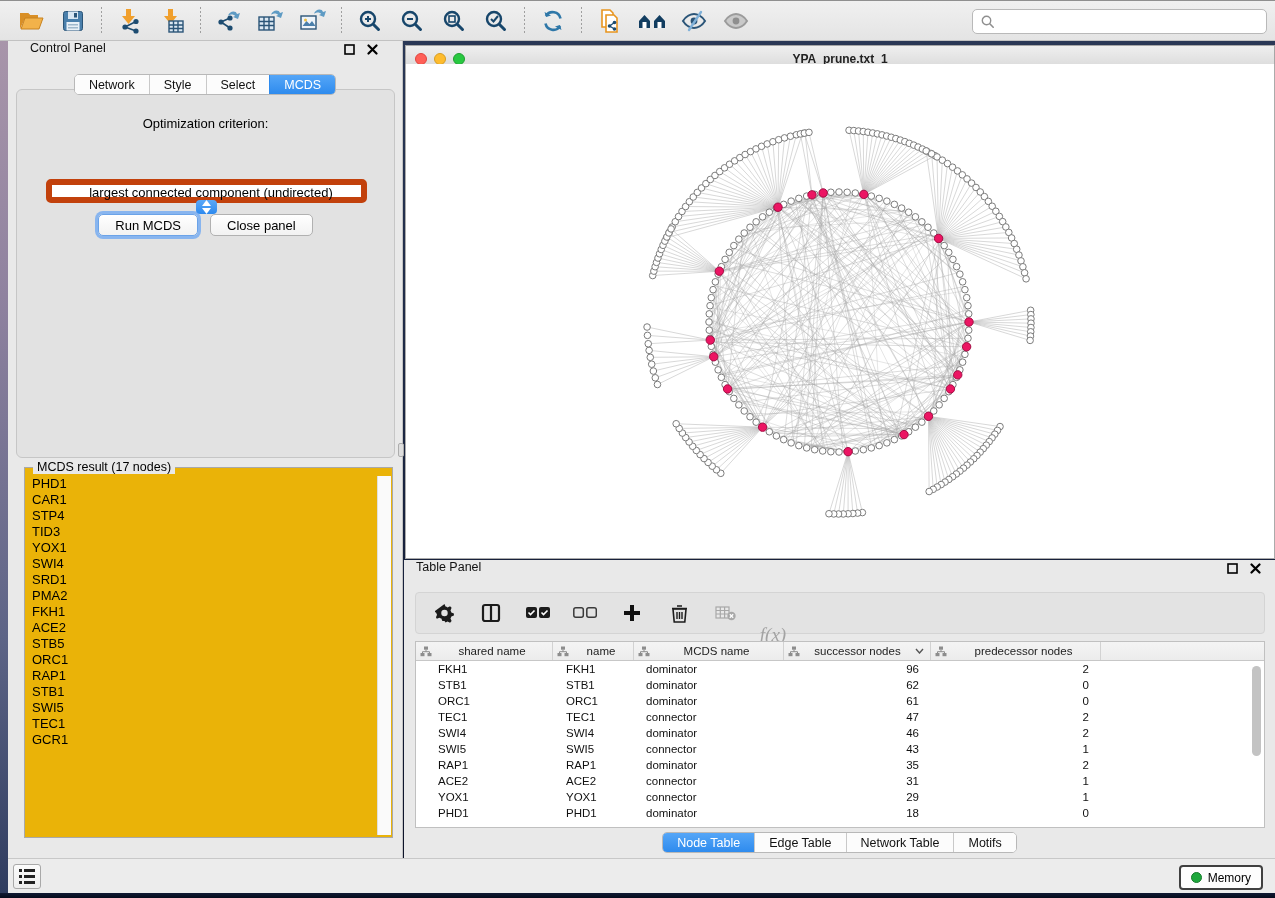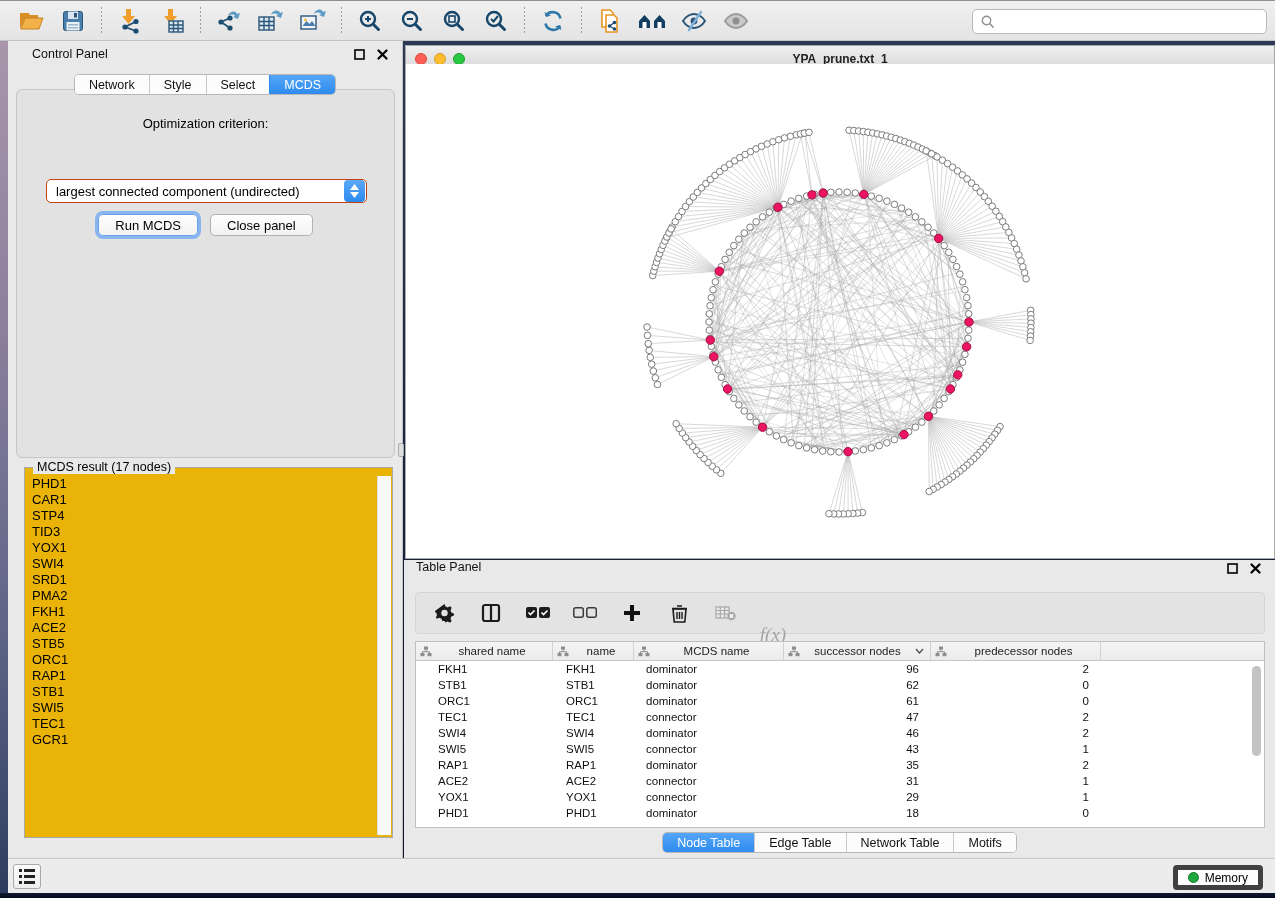--- a/index.html
+++ b/index.html
@@ -24,38 +24,38 @@
     background-image:linear-gradient(#9f9f9f 40%, rgba(0,0,0,0) 0%);
     background-size:1px 4px; background-repeat:repeat-y; }
   .search-wrap { position:absolute; right:8px; top:8px; width:295px; height:25px;
     background:#fff; border:1px solid #b9b9b9; border-radius:5px;
     display:flex; align-items:center; padding-left:7px; }
   .search-wrap input { border:none; outline:none; flex:1; height:20px; font-size:12px; background:transparent; }
 
   
   .control-panel { position:absolute; left:8px; top:41px; width:395px; height:817px;
     background:#e9e9e9; border-right:1px solid #c4c4c4; }
-  .panel-head { height:26px; display:flex; align-items:center; padding:0 12px;margin-left:12px; }
+  .panel-head { height:26px; display:flex; padding:0 22px; }
   .panel-title { font-size:12.5px; color:#111; }
   .panel-head .spacer { flex:1; }
   .winbtn { width:16px; height:16px; margin-left:7px; display:flex; align-items:center; justify-content:center; cursor:pointer; }
 
   .seg-tabs { position:absolute; left:0; top:33px; width:100%; display:flex; justify-content:center; z-index:3;align-items:center; }
   .seg-wrap { display:flex; border:1px solid #b8b8b8; border-radius:5px; overflow:hidden; background:#fcfcfc; height:21px; }
   .seg { padding:0 14px; display:flex; align-items:center; font-size:12.5px; color:#111;
     border-left:1px solid #c9c9c9; cursor:pointer; background:#fcfcfc; }
   .seg:first-child { border-left:none; }
   .seg.active { background:linear-gradient(180deg,#55a6f7,#2e8bee); color:#fff; border-left-color:#2e8bee; }
 
   .opt-box { position:absolute; left:8px; top:48px; width:379px; height:369px;
     background:#e2e2e2; border:1px solid #c6c6c6; border-radius:6px; }
   .opt-label { text-align:center; margin-top:26px; font-size:13px; color:#000; }
   .dropdown { position:absolute; left:29px; top:89px; width:321px; height:24px;
-    background:#fff; border:1px solid #c2410c; border-radius:5px;
-    display:flex; align-items:center; cursor:pointer; }
+    background:#fff; border:6px solid #c2410c; border-radius:5px;
+    display:flex; align-items:center; cursor:pointer;flex-direction:column; }
   .dropdown .dd-text { flex:1; padding-left:9px; font-size:13px; color:#000; white-space:nowrap; }
   .dd-step { width:21px; height:22px; border-radius:4px; margin-right:1px;
     background:linear-gradient(180deg,#5ba9f8,#2d89ee);
     display:flex; flex-direction:column; align-items:center; justify-content:center; gap:2px; }
   .dd-step svg { display:block; }
   .btn-row { position:absolute; left:0; top:124px; width:100%; display:flex; justify-content:center; gap:12px; }
   .pushbtn { height:22px; padding:0 16px; background:linear-gradient(180deg,#ffffff,#f2f2f2);
     border:1px solid #b1b1b1; border-radius:5px; font-size:13px; color:#000;
     display:flex; align-items:center; cursor:pointer; }
   .pushbtn.focused { box-shadow:0 0 0 3px rgba(88,157,246,.65); border-color:#6ba3e8; }
@@ -119,21 +119,21 @@
   
   .statusbar { position:absolute; left:8px; top:858px; width:1267px; height:35px;
     background:#ececec; border-top:1px solid #c8c8c8; }
   .list-btn { position:absolute; left:5px; top:5px; width:28px; height:25px;
     background:linear-gradient(180deg,#fbfbfb,#eee); border:1px solid #a9a9a9; border-radius:3px;
     display:flex; flex-direction:column; justify-content:center; gap:3px; padding-left:5px; cursor:pointer; }
   .list-row { display:flex; align-items:center; gap:2px; }
   .list-row .dot { width:3px; height:3px; background:#222; }
   .list-row .bar { width:11px; height:3px; background:#222; }
   .memory-btn { position:absolute; right:12px; top:6px; height:25px; padding:0 10px;
-    background:#fdfdfd; border:5px solid #404040; border-radius:4px;
+    background:#fdfdfd; border:2px solid #404040; border-radius:4px;
     display:flex; align-items:center; gap:6px; font-size:12px; color:#000; cursor:pointer; }
   .memory-dot { width:11px; height:11px; border-radius:50%; background:#1ea83c; border:1px solid #157a2b; }
 </style>
 </head>
 <body>
 
 <div class="left-strip"></div>
 <div class="bottom-strip"></div>
 
 <div class="toolbar">

